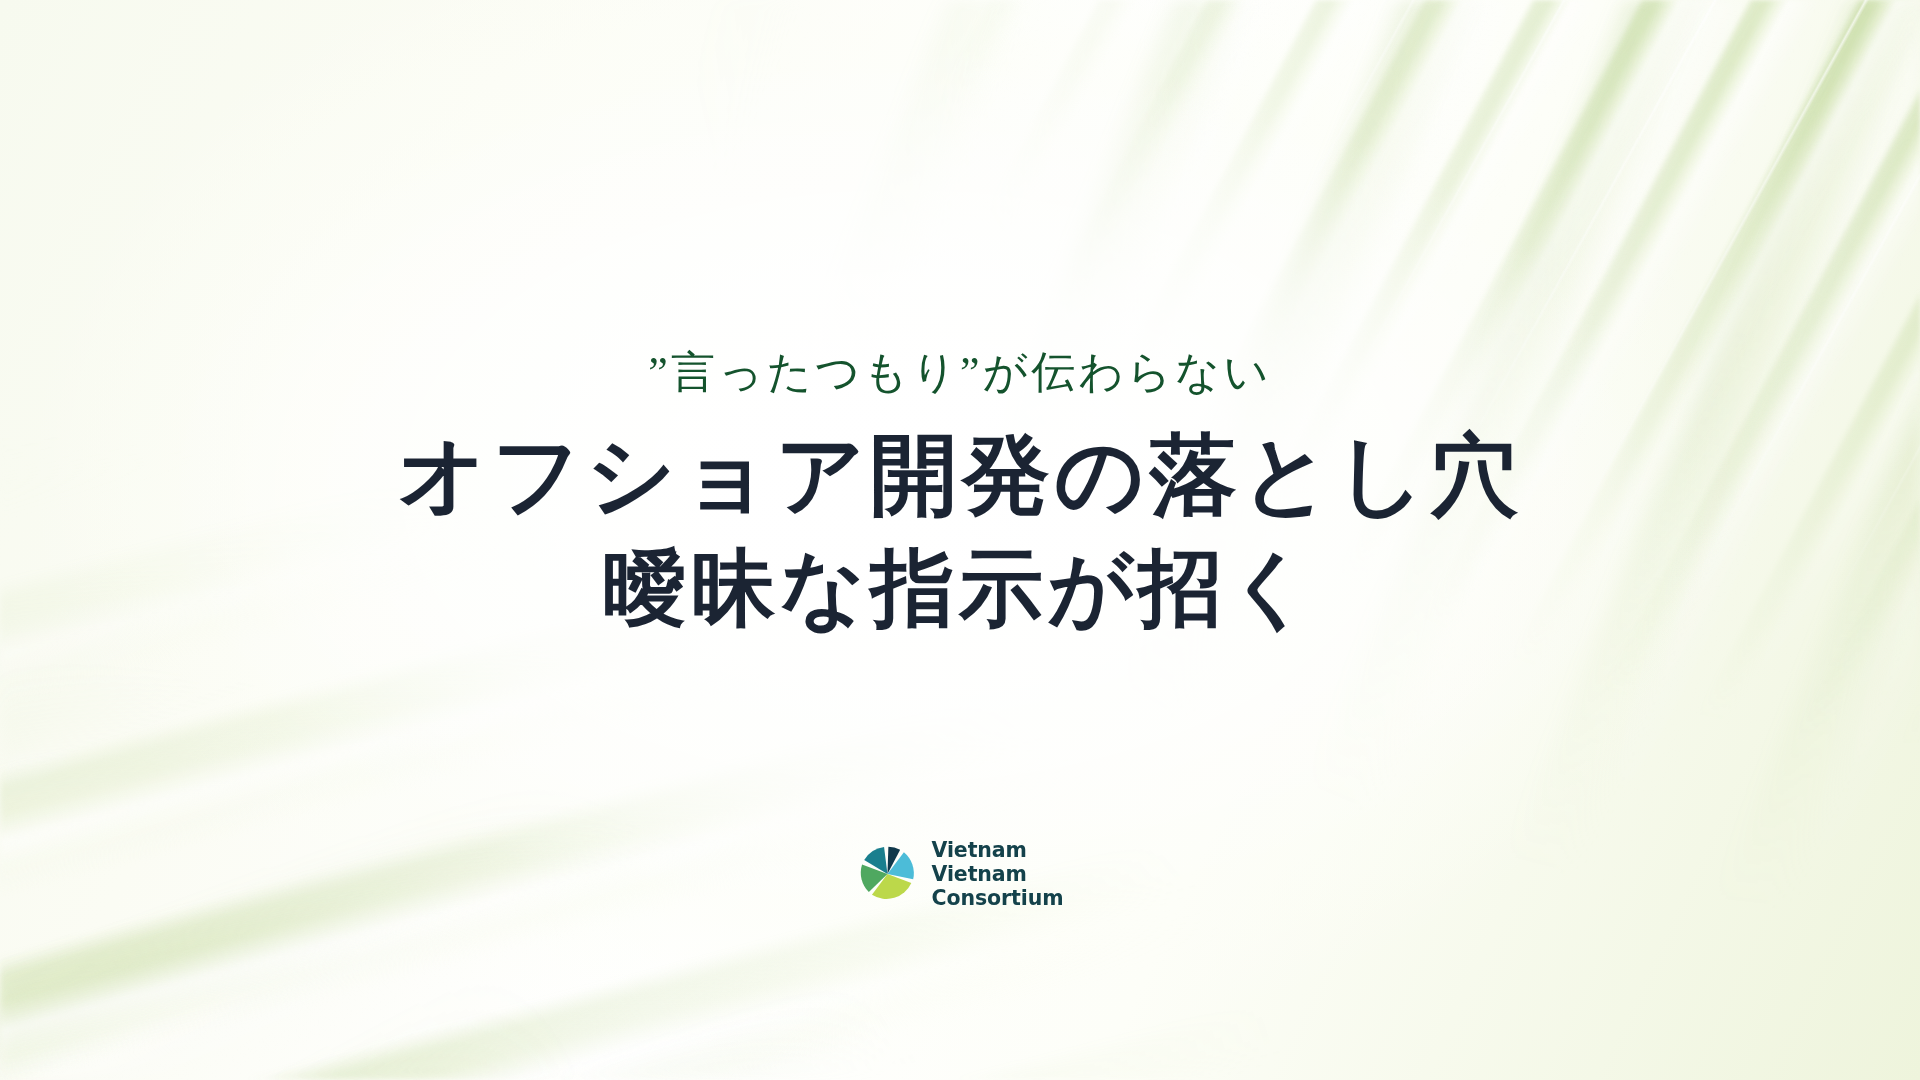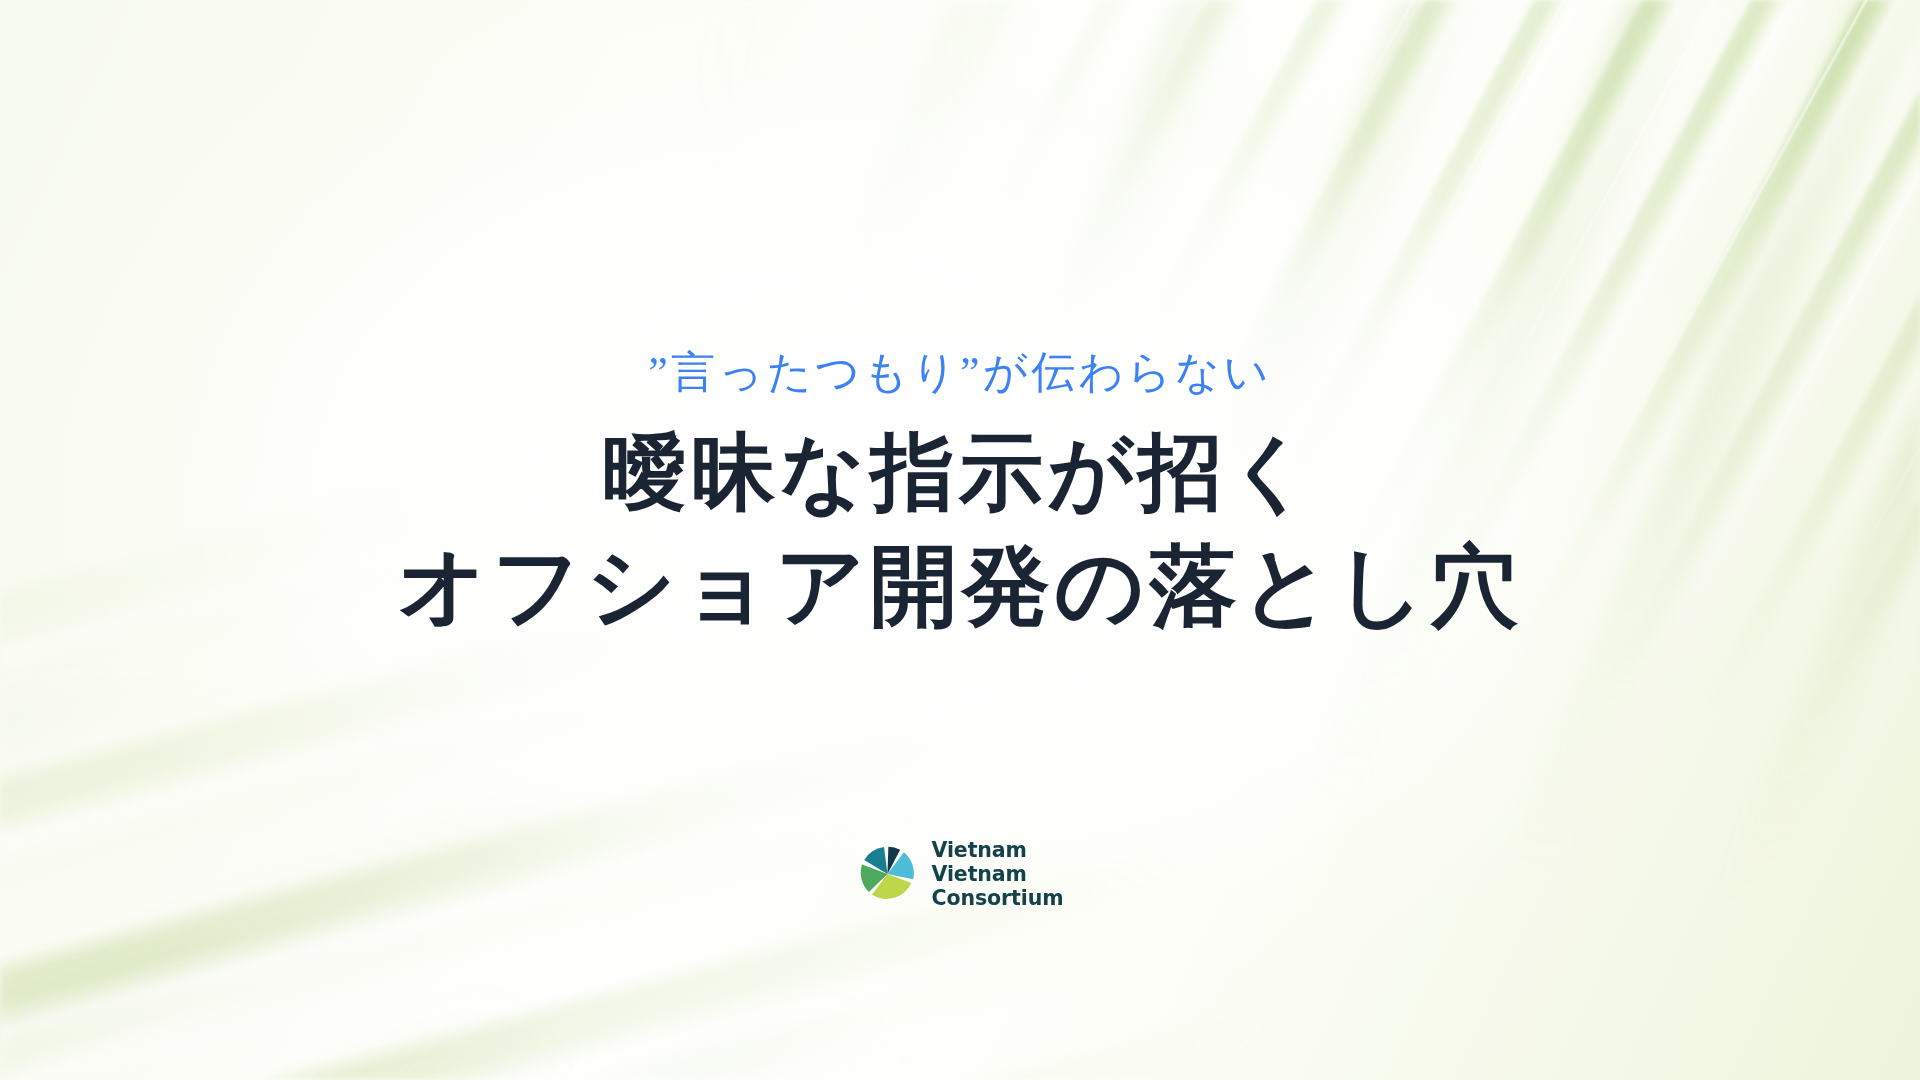--- a/index.html
+++ b/index.html
@@ -144,21 +144,21 @@
     display:flex; flex-direction:column;
     align-items:center; justify-content:flex-start;
     text-align:center;
   }
 
   .eyebrow{
     margin-top:345px;
     font-size:44px;
     line-height:1.25;
     letter-spacing:0.075em;
-    color:#3b82f6;
+    color:#14532d;
     font-weight:400;
     white-space:nowrap;
     font-family:"Liberation Serif","DejaVu Serif",serif;
   }
 
   .headline{
     margin-top:18px;
     color:#1b2433;
     font-weight:700;
     font-size:84px;
@@ -201,22 +201,22 @@
   <div class="bg-layer bg-bands-bl2"></div>
   <div class="bg-layer bg-bands-bl"></div>
   <div class="bg-layer bg-corner-bl"></div>
   <div class="bg-layer bg-center-glow"></div>
 
   <div class="content">
 
     <div class="eyebrow">”言ったつもり”が伝わらない</div>
 
     <h1 class="headline">
+      <span class="line line2">オフショア開発の落とし穴</span>
       <span class="line line1">曖昧な指示が招く</span>
-      <span class="line line2">オフショア開発の落とし穴</span>
     </h1>
   </div>
 
   <div class="logo">
 
     <svg class="logo-mark" viewBox="0 0 100 100">
 
       <path d="M50 50 L12.5 27.5 A44 44 0 0 1 44.5 6.6 Z" fill="#1a7f8e"></path>
 
       <path d="M50 50 L51.5 6.1 A44 44 0 0 1 70.5 11.0 Z" fill="#10384b"></path>

